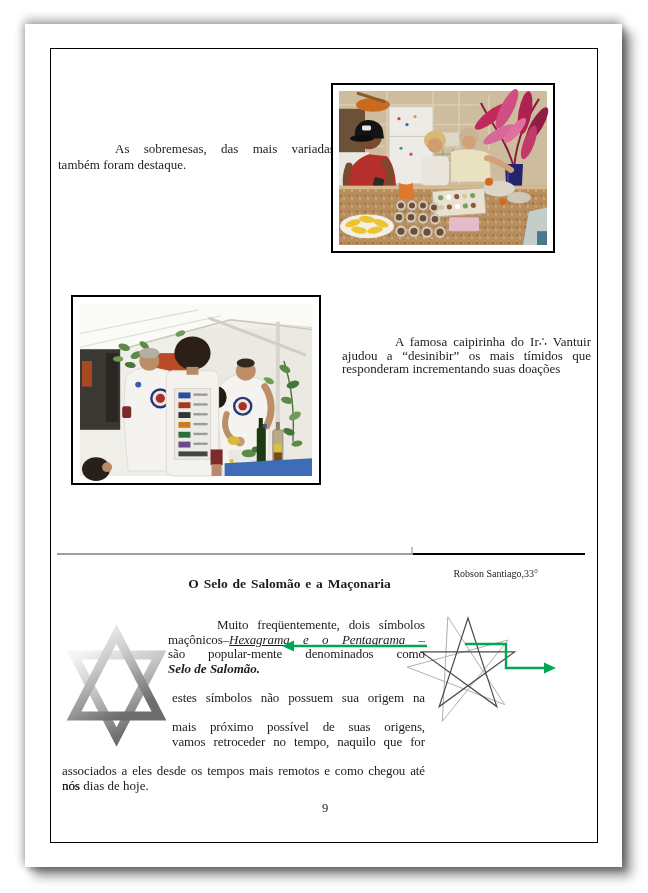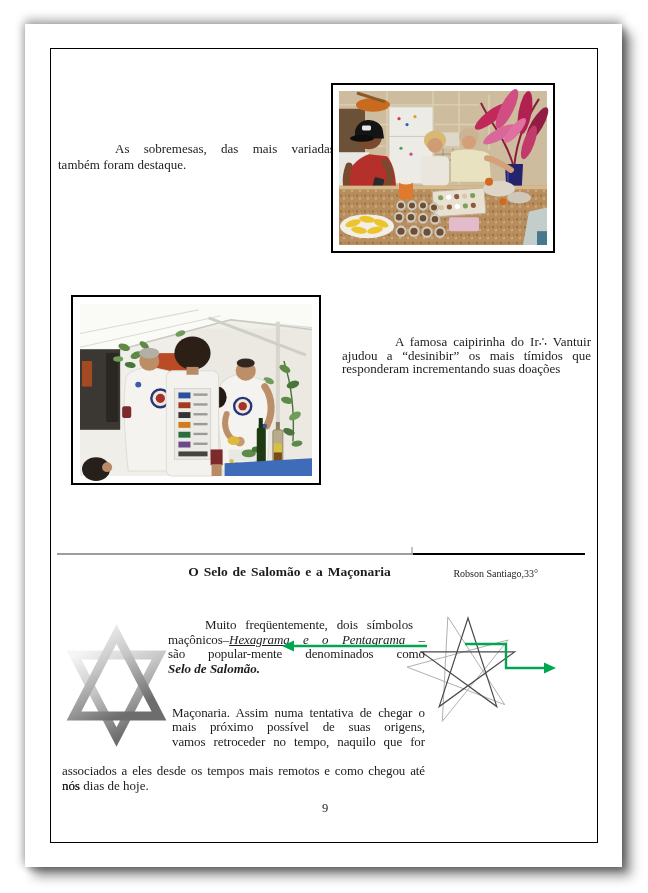--- a/index.html
+++ b/index.html
@@ -13,21 +13,21 @@
   #frame{position:absolute;left:25px;top:24px;width:548px;height:795px;border:1.5px solid #000;}
   .abs{position:absolute;}
   .para{position:absolute;font-size:13px;line-height:16.2px;text-align:justify;text-indent:57px;}
   .caption{position:absolute;font-size:13px;line-height:13.7px;text-align:justify;text-indent:53px;}
   .photoframe{position:absolute;background:#fff;border:2px solid #000;padding:6px;}
   .photoframe svg{display:block;width:100%;height:100%;}
   .line{position:absolute;font-size:13px;line-height:15px;white-space:nowrap;}
   .jl{white-space:normal;text-align:justify;text-align-last:justify;letter-spacing:-0.1px;}
   .bi{font-weight:bold;font-style:italic;}
   .em-ul{font-weight:normal;font-style:italic;text-decoration:underline;}
-  .title{position:absolute;left:25px;top:540px;width:479px;text-align:center;
+  .title{position:absolute;left:25px;top:552px;width:479px;text-align:center;
          font-weight:bold;font-size:13.5px;word-spacing:1.5px;}
   .author{position:absolute;left:373px;top:544px;width:140px;text-align:right;font-size:10px;}
   .pagenum{position:absolute;left:150px;top:777px;width:300px;text-align:center;font-size:12.5px;}
   .divgray{position:absolute;left:32px;top:529px;width:356px;height:2px;background:#9e9e9e;}
   .divblack{position:absolute;left:388px;top:529px;width:172px;height:1.5px;background:#000;}
   .divtick{position:absolute;left:386px;top:523px;width:1.5px;height:6px;background:#c3c3c3;}
   svg{overflow:visible;}
   .overlay{pointer-events:none;}
 </style>
 </head>
@@ -288,25 +288,25 @@
     </defs>
     <polygon points="48.5,107 6,25 91,25" fill="none" stroke="url(#hexg)" stroke-width="9"></polygon>
     <polygon points="48.5,4 6,86 91,86" fill="none" stroke="url(#hexg)" stroke-width="9"></polygon>
   </svg>
 
   <svg class="abs overlay" style="left:380px;top:576px;" width="130" height="145" viewBox="0 0 130 145">
     <path d="M42.8 16.9 L99.7 104.6 L2.1 67.1 L103.1 40 L37.3 121.3 Z" fill="none" stroke="#b0b0b0" stroke-width="1"></path>
     <path d="M63 18 L91.8 106.6 L16.4 51.9 L109.6 51.9 L34.2 106.6 Z" fill="none" stroke="#4a4a4a" stroke-width="1.2"></path>
   </svg>
 
-  <div class="line jl" style="left:180px;top:593px;width:208px;">Muito freqüentemente, dois símbolos</div>
+  <div class="line jl" style="left:192px;top:593px;width:208px;">Muito freqüentemente, dois símbolos</div>
   <div class="line jl" style="left:143px;top:608px;width:257px;"><span>maçônicos–</span><span class="em-ul">Hexagrama e o Pentagrama –</span></div>
   <div class="line jl" style="left:143px;top:622px;width:257px;">são popular-mente denominados como</div>
   <div class="line bi" style="left:143px;top:637px;">Selo de Salomão.</div>
-  <div class="line jl" style="left:147px;top:681px;width:253px;">Maçonaria. Assim numa tentativa de chegar o</div>
+  <div class="line jl" style="left:147px;top:666px;width:253px;">estes símbolos não possuem sua origem na</div>
   <div class="line jl" style="left:147px;top:695px;width:253px;">mais próximo possível de suas origens,</div>
   <div class="line jl" style="left:147px;top:710px;width:253px;">vamos retroceder no tempo, naquilo que for</div>
   <div class="line jl" style="left:37px;top:739px;width:363px;">associados a eles desde os tempos mais remotos e como chegou até nós</div>
   <div class="line" style="left:37px;top:754px;">nos dias de hoje.</div>
 
   <svg class="abs overlay" style="left:255px;top:610px;" width="320" height="70" viewBox="0 0 320 70">
     <line x1="147" y1="12" x2="12" y2="12" stroke="#00A651" stroke-width="2.4"></line>
     <polygon points="2,12 14,6.5 14,17.5" fill="#00A651"></polygon>
     <polyline points="185,10 226,10 226,34 266,34" fill="none" stroke="#00A651" stroke-width="2.4"></polyline>
     <polygon points="276,34 264,28.5 264,39.5" fill="#00A651"></polygon>

